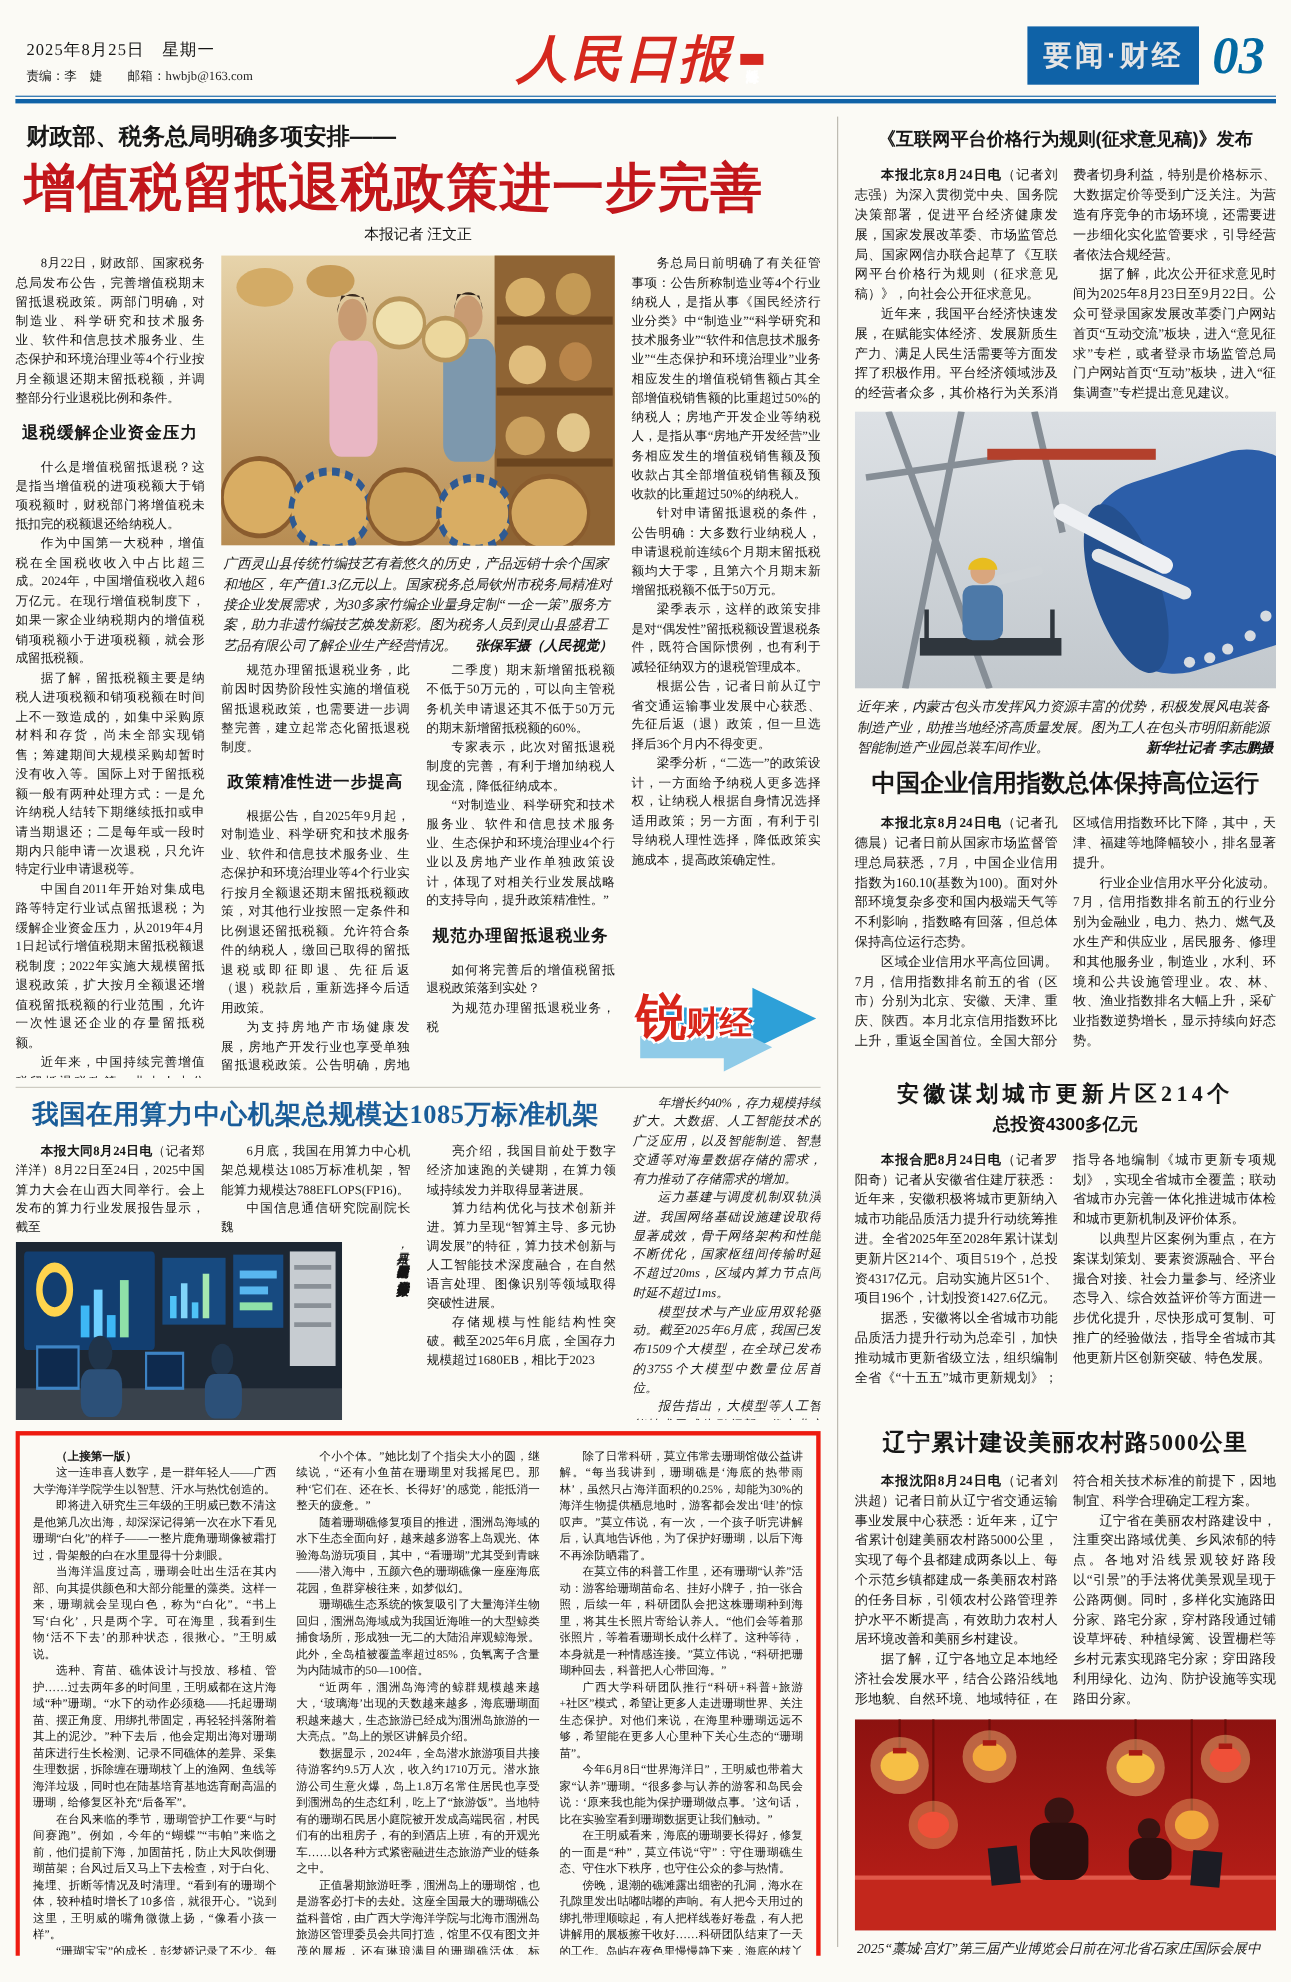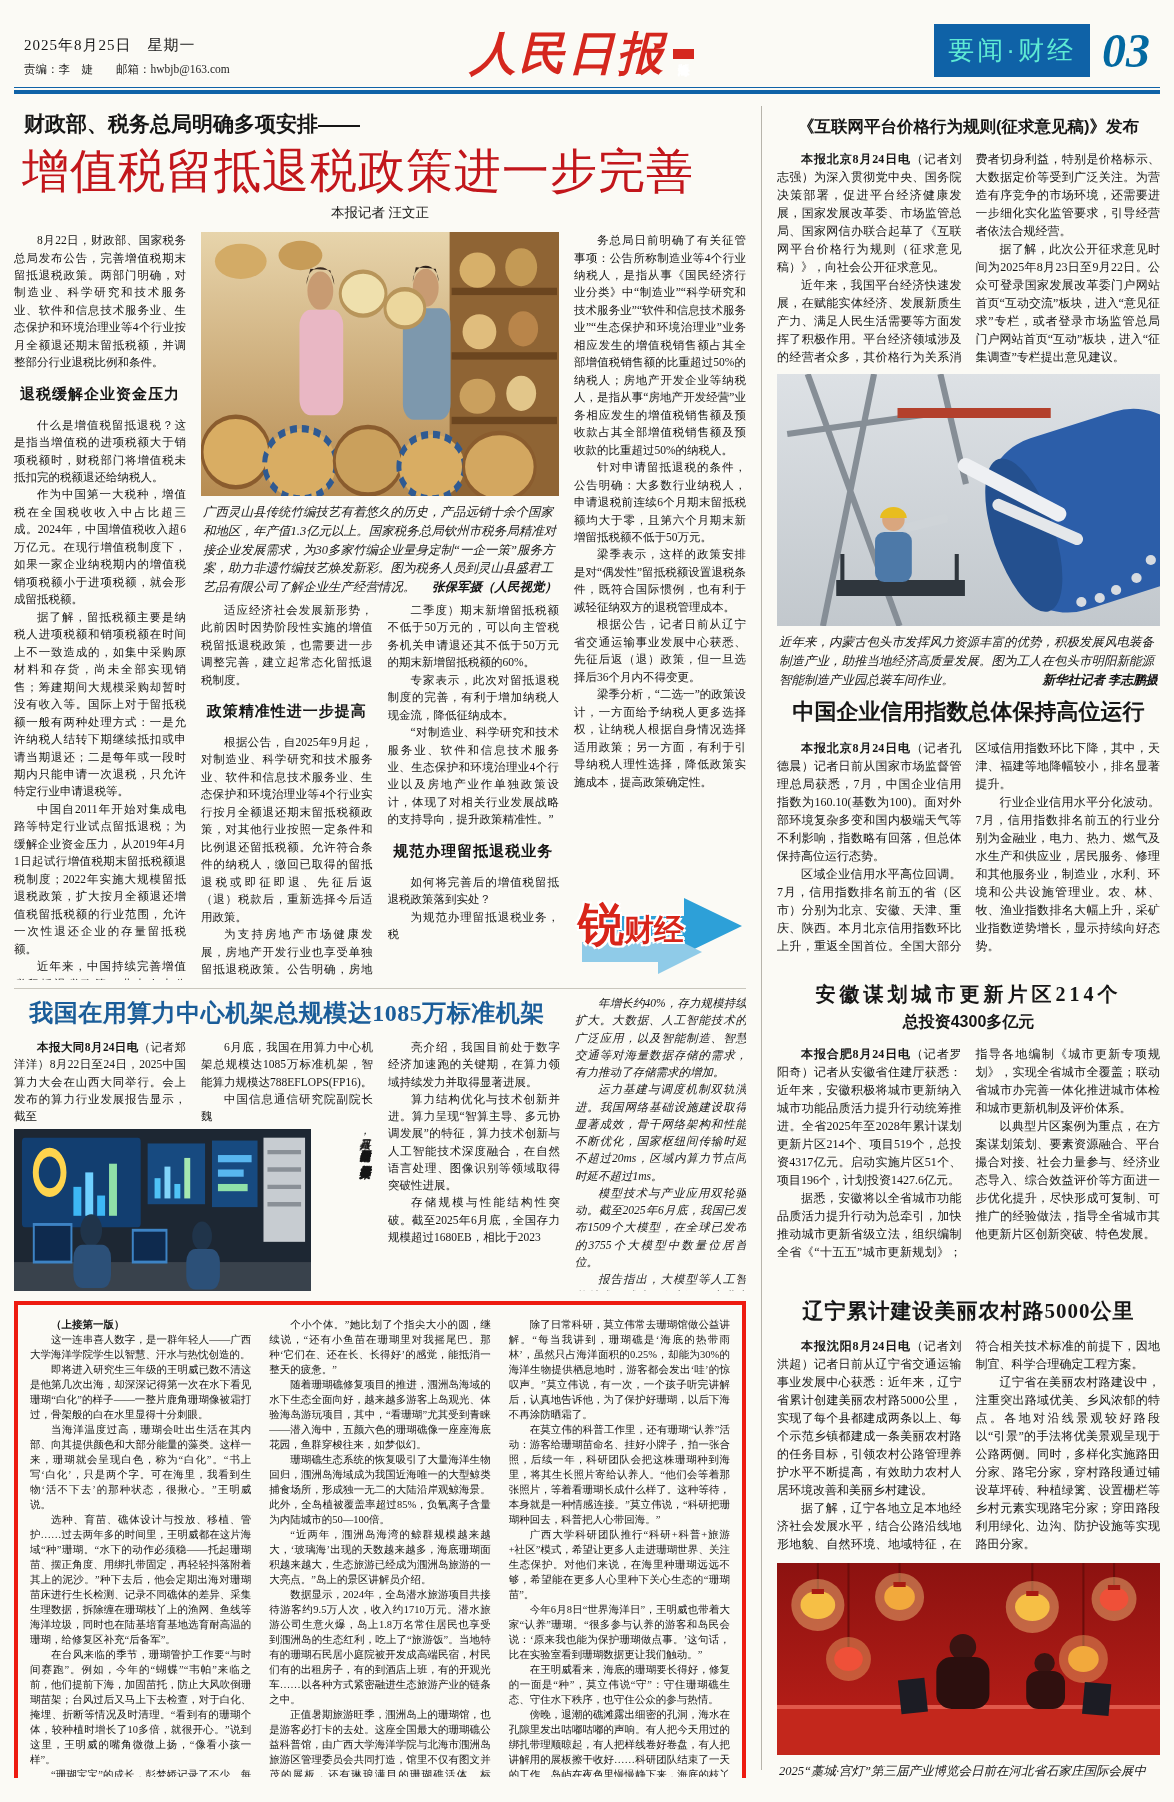--- a/index.html
+++ b/index.html
@@ -7,37 +7,37 @@
   .page{padding:0 14px;}
   
   .hdr{display:flex;justify-content:space-between;align-items:flex-end;padding:24px 10px 10px;}
   .hdr-left .date-line{font-size:15px;letter-spacing:1px;margin-bottom:7px;}
   .hdr-left .editor-line{font-size:11.5px;color:#232323;}
   .masthead{display:flex;align-items:center;gap:7px;}
   .masthead-title{font-size:46px;font-weight:bold;font-style:italic;color:#d5271e;letter-spacing:3px;line-height:1;}
   .edition-box{background:#d5271e;color:#fff;writing-mode:vertical-rl;font-size:12px;font-weight:bold;
     padding:5px 4px;line-height:1.05;font-family:"Liberation Sans",sans-serif;}
   .hdr-right{display:flex;align-items:center;gap:12px;}
-  .sec-badge{background:#0f62a7;color:#5eead4;font-family:"Liberation Sans",sans-serif;font-weight:normal;
+  .sec-badge{background:#0f62a7;color:#e5e5e5;font-family:"Liberation Sans",sans-serif;font-weight:bold;
     font-size:26px;padding:9px 14px;letter-spacing:3px;}
   .pagenum{font-size:48px;font-weight:bold;font-style:italic;line-height:1;color:#0369a1;}
   .rule-thin{height:1px;background:#0f62a7;}
   .rule-thick{height:4px;background:#0f62a7;margin-top:2px;}
   
   .main{display:flex;margin-top:8px;height:1676px;overflow:hidden;}
   .left{width:732px;flex:none;}
   .vdiv{width:1px;background:#b7b4ab;margin:4px 15px 8px 15px;}
   .right{flex:1;min-width:0;overflow:hidden;}
   p{margin:0;text-indent:2em;text-align:justify;}
   p b{font-weight:bold;}
   .col-head{font-family:"Liberation Sans",sans-serif;font-weight:bold;font-size:15px;text-align:center;
     margin:11px 0;letter-spacing:1px;}
   
   .kicker{font-family:"Liberation Sans",sans-serif;font-weight:bold;font-size:21px;margin:8px 0 0 10px;}
-  .tax-headline{font-size:47px;font-weight:normal;color:#c2161b;letter-spacing:1px;margin:6px 0 6px 8px;line-height:1.15;}
+  .tax-headline{font-size:47px;font-weight:bold;color:#c2161b;letter-spacing:1px;margin:6px 0 6px 8px;line-height:1.15;}
   .tax-byline{text-align:center;font-size:13.5px;margin:0 0 10px;}
   .tax-grid{display:grid;grid-template-columns:172px 358px 172px;column-gap:15px;height:748px;overflow:hidden;}
   .tcol{font-size:11.5px;line-height:1.52;overflow:hidden;}
   .tax-mid{display:flex;flex-direction:column;overflow:hidden;}
   .photo1{width:100%;height:264px;display:block;}
   .caption{font-style:italic;font-size:12.5px;line-height:1.5;margin:7px 2px 5px;overflow:hidden;}
   .caption .credit{font-weight:bold;float:right;}
   .tax-mid-texts{display:flex;gap:15px;flex:1;overflow:hidden;}
   .tax-mid-texts>div{flex:1;overflow:hidden;font-size:11.5px;line-height:1.52;}
   .t4wrap{display:flex;flex-direction:column;overflow:hidden;}
@@ -159,21 +159,21 @@
               <ellipse cx="168" cy="156" rx="34" ry="23" fill="#caa05c" stroke="#8a5c2e" stroke-width="3"></ellipse>
               <ellipse cx="232" cy="160" rx="33" ry="22" fill="#d9ad63" stroke="#2f5a92" stroke-width="5" stroke-dasharray="7 5"></ellipse>
               <ellipse cx="300" cy="160" rx="36" ry="23" fill="#d3a760" stroke="#8a5c2e" stroke-width="3"></ellipse>
             </svg>
             <div class="caption">
               <span>广西灵山县传统竹编技艺有着悠久的历史，产品远销十余个国家和地区，年产值1.3亿元以上。国家税务总局钦州市税务局精准对接企业发展需求，为30多家竹编企业量身定制“一企一策”服务方案，助力非遗竹编技艺焕发新彩。图为税务人员到灵山县盛君工艺品有限公司了解企业生产经营情况。</span>
               <span class="credit">张保军摄（人民视觉）</span>
             </div>
             <div class="tax-mid-texts">
               <div>
-                  <p>适应经济社会发展新形势，此前因时因势阶段性实施的增值税留抵退税政策，也需要进一步调整完善，建立起常态化留抵退税制度。</p>
+                  <p>规范办理留抵退税业务，此前因时因势阶段性实施的增值税留抵退税政策，也需要进一步调整完善，建立起常态化留抵退税制度。</p>
                   <div class="col-head">政策精准性进一步提高</div>
                   <p>根据公告，自2025年9月起，对制造业、科学研究和技术服务业、软件和信息技术服务业、生态保护和环境治理业等4个行业实行按月全额退还期末留抵税额政策，对其他行业按照一定条件和比例退还留抵税额。允许符合条件的纳税人，缴回已取得的留抵退税或即征即退、先征后返（退）税款后，重新选择今后适用政策。</p>
                   <p>为支持房地产市场健康发展，房地产开发行业也享受单独留抵退税政策。公告明确，房地产开发经营业纳税人，与2019年3月31日期末留抵税额相比，申请退税前连续六个月（按季纳税的，第</p>
                 </div>
               <div>
                   <p>二季度）期末新增留抵税额不低于50万元的，可以向主管税务机关申请退还其不低于50万元的期末新增留抵税额的60%。</p>
                   <p>专家表示，此次对留抵退税制度的完善，有利于增加纳税人现金流，降低征纳成本。</p>
                   <p>“对制造业、科学研究和技术服务业、软件和信息技术服务业、生态保护和环境治理业4个行业以及房地产业作单独政策设计，体现了对相关行业发展战略的支持导向，提升政策精准性。”</p>
                   <div class="col-head">规范办理留抵退税业务</div>
                   <p>如何将完善后的增值税留抵退税政策落到实处？</p>

